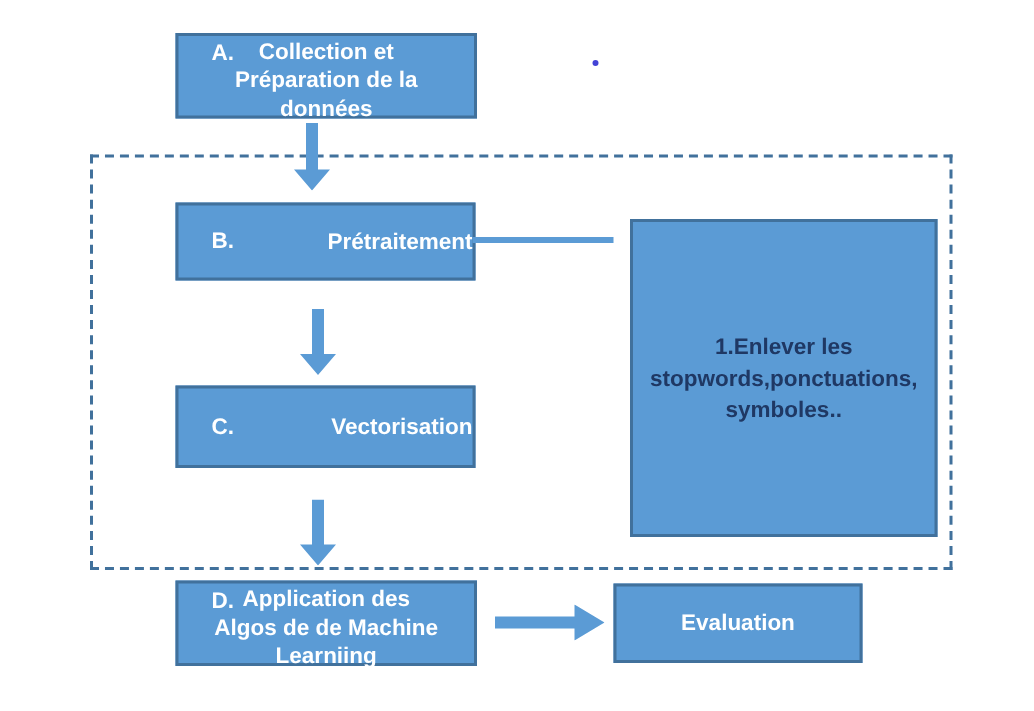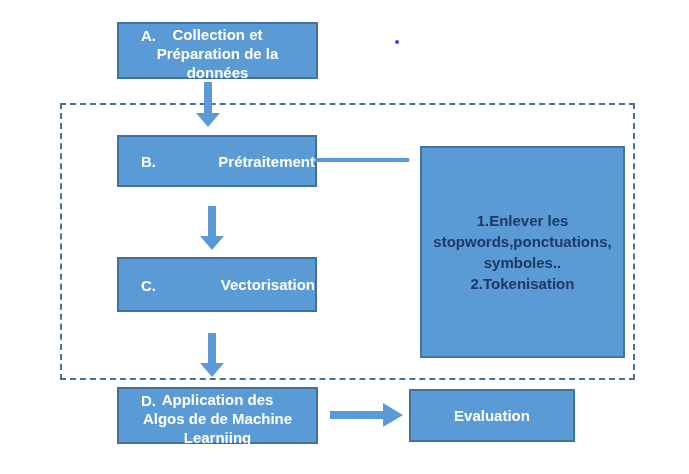--- a/index.html
+++ b/index.html
@@ -67,21 +67,20 @@
     <span class="marker">B.</span>
     <div class="line first">Prétraitement</div>
   </div>
 
   <div class="connector"></div>
 
   <div class="box details" style="left:420px; top:118px; width:205px; height:212px;margin-top:28px;">
     <div class="line">1.Enlever les</div>
     <div class="line">stopwords,ponctuations,</div>
     <div class="line">symboles..</div>
-    <div class="line">2.Tokenisation</div>
   </div>
 
   <div class="arrow" style="left:200px; top:206px;">
     <svg width="24" height="44" viewBox="0 0 24 44">
         <polygon points="8,0 16,0 16,30 24,30 12,44 0,30 8,30" fill="currentColor"></polygon>
       </svg>
   </div>
 
   <div class="box step single" style="left:117px; top:257px; width:200px; height:55px;">
     <span class="marker">C.</span>

